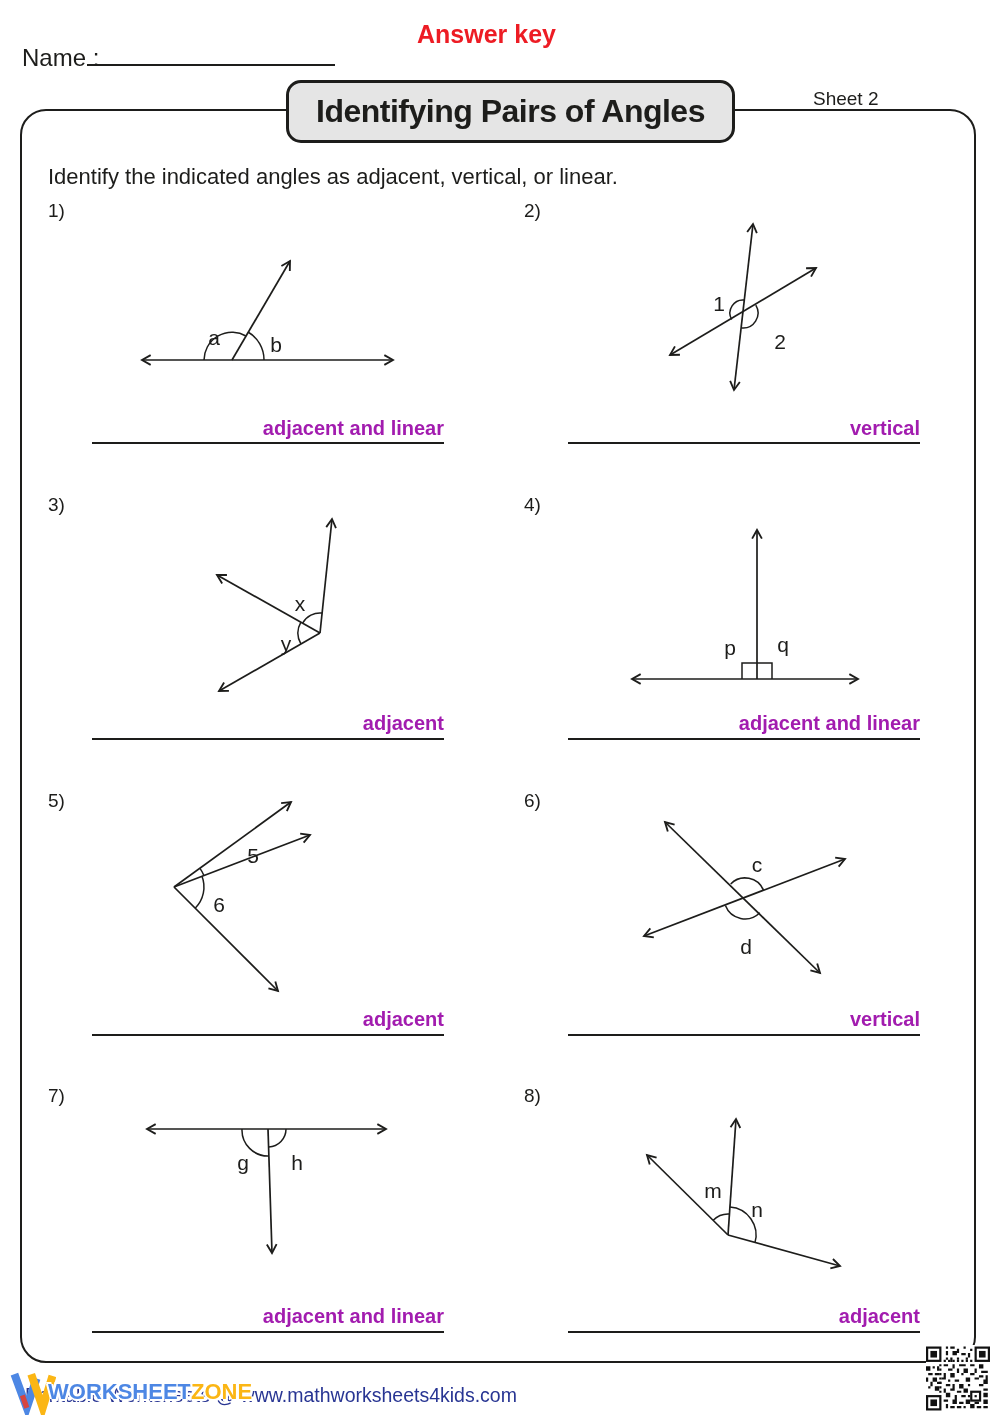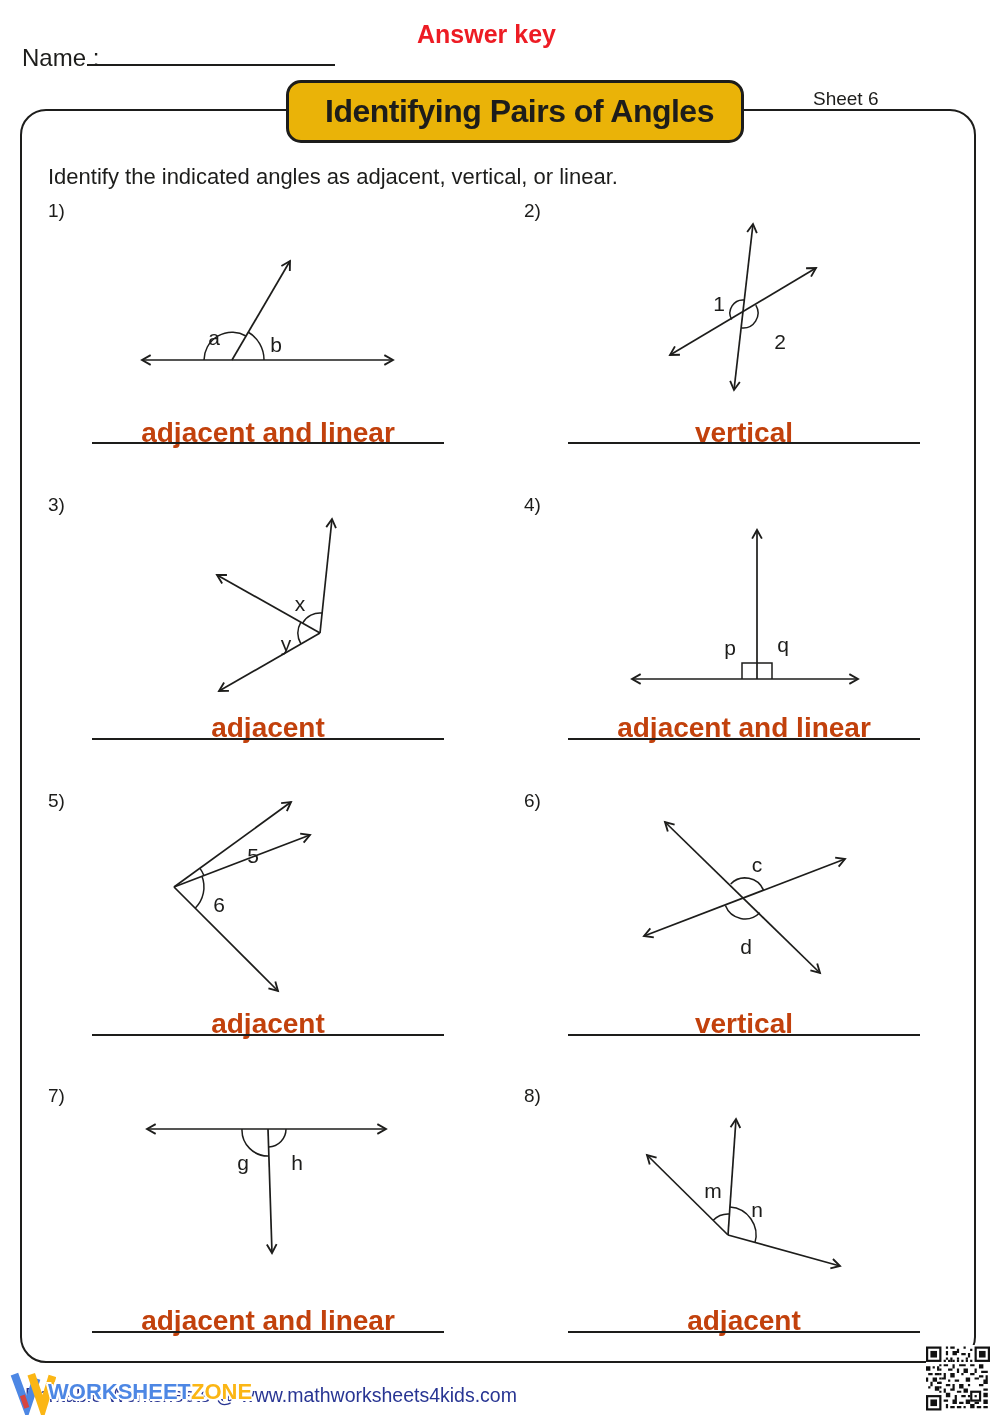--- a/index.html
+++ b/index.html
@@ -5,25 +5,25 @@
   html,body{margin:0;padding:0;background:#fff;}
   .page{position:relative;width:1000px;height:1415px;background:#fff;overflow:hidden;
         font-family:"Liberation Sans", sans-serif;color:#1d1d1b;}
   .abs{position:absolute;}
   .answer-key{left:0;top:20px;width:973px;text-align:center;font-size:25px;font-weight:bold;color:#ed1c24;}
   .name-label{left:22px;top:44px;font-size:24px;color:#1d1d1b;}
   .name-line{left:87px;top:64px;width:248px;height:0;border-bottom:2px solid #1d1d1b;}
   .sheet{left:813px;top:88px;font-size:19px;}
   .frame{left:20px;top:109px;width:952px;height:1250px;border:2.5px solid #1d1d1b;border-radius:26px;}
   .titlebox{left:286px;top:80px;width:443px;height:57px;border:3px solid #1d1d1b;border-radius:15px;
-            background:#eab308;display:flex;align-items:center;justify-content:center;
-            font-size:32px;font-weight:bold;letter-spacing:-0.5px;padding-left:9px;}
+            background:#e5e5e5;display:flex;align-items:center;justify-content:center;
+            font-size:32px;font-weight:bold;letter-spacing:-0.5px;}
   .instruction{left:48px;top:154px;font-size:22px;margin-top:10px;}
   .pnum{font-size:19px;}
-  .answer{font-size:28px;font-weight:bold;color:#c2410c;text-align:center;}
+  .answer{font-size:20px;font-weight:bold;color:#a21caf;text-align:right;}
   .ansline{height:0;border-bottom:2px solid #1d1d1b;}
   svg text{font-family:"Liberation Sans", sans-serif;font-size:21px;fill:#1d1d1b;}
   svg .stroke{stroke:#1d1d1b;stroke-width:1.7;fill:none;}
   svg .arc{stroke:#1d1d1b;stroke-width:1.5;fill:none;}
   .wm{left:25px;top:1384px;font-size:19.5px;color:#283593;white-space:nowrap;}
   .logo-text{left:48px;top:1379px;font-size:22px;font-weight:bold;white-space:nowrap;
              text-shadow:2px 0 0 #fff,-2px 0 0 #fff,0 2px 0 #fff,0 -2px 0 #fff,2px 2px 0 #fff,-2px -2px 0 #fff;}
   .logo-blue{color:#4d87e4;}
   .logo-yellow{color:#fbb615;}
   .scan{left:556px;top:1380px;font-size:27px;color:#333;white-space:nowrap;}
@@ -35,21 +35,21 @@
 <div class="page">
 
   <div class="abs answer-key">Answer key</div>
   <div class="abs name-label">Name :</div>
   <div class="abs name-line"></div>
 
   <div class="abs frame"></div>
   <div class="abs titlebox">
     <span>Identifying Pairs of Angles</span>
   </div>
-  <div class="abs sheet">Sheet 6</div>
+  <div class="abs sheet">Sheet 2</div>
   <div class="abs instruction">Identify the indicated angles as adjacent, vertical, or linear.</div>
 
   <div class="abs pnum" style="left:48px;top:200px;">1)</div>
   <svg class="abs" style="left:130px;top:245px;" width="280" height="130">
     <defs>
         <marker id="a1" viewBox="0 0 12 12" markerUnits="userSpaceOnUse" markerWidth="13" markerHeight="13" refX="10" refY="6" orient="auto-start-reverse">
           <path d="M2 1.5 L10 6 L2 10.5" fill="none" stroke="#1d1d1b" stroke-width="1.7"></path>
         </marker>
       </defs>
     <line class="stroke" x1="12" y1="115" x2="263" y2="115" marker-start="url(#a1)" marker-end="url(#a1)"></line>

